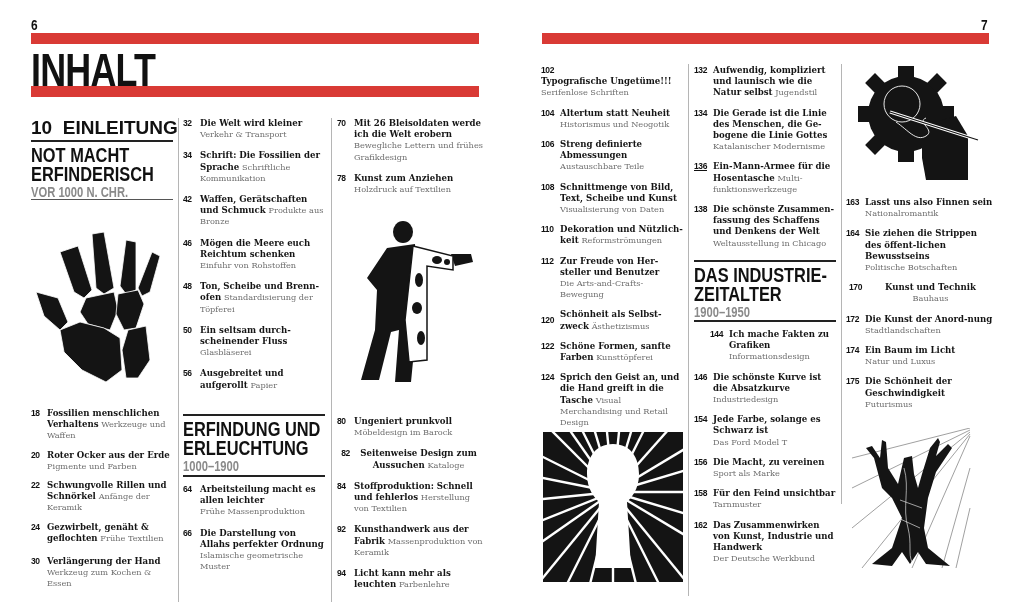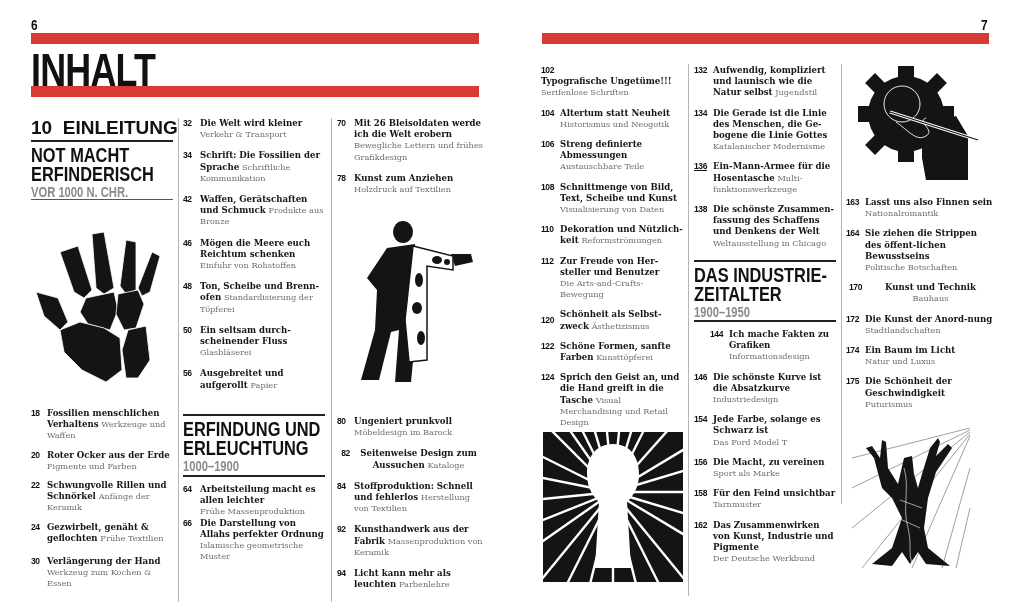--- a/index.html
+++ b/index.html
@@ -116,21 +116,21 @@
 
 <div class="hrule" style="left:183px;top:414px;width:142px;"></div>
 <div class="abs" style="left:183px;top:419px;">
   <div class="section-title">ERFINDUNG UND</div>
   <div class="section-title">ERLEUCHTUNG</div>
   <div class="section-sub" style="margin-top:1px;">1000–1900</div>
 </div>
 <div class="hrule" style="left:183px;top:475px;width:142px;"></div>
 
 <div class="abs" style="left:183px;top:484px;width:144px;">
-  <div class="entry" style="position:relative;justify-content:flex-end;">
+  <div class="entry" style="position:relative;margin-bottom:10px;justify-content:flex-end;">
     <span class="num" style="width:17px;">64</span>
     <span class="txt"><span class="t">Arbeitsteilung macht es allen leichter</span><br><span class="s">Frühe Massenproduktion</span></span>
   </div>
   <div class="entry" style="position:relative;">
     <span class="num" style="width:17px;">66</span>
     <span class="txt"><span class="t">Die Darstellung von Allahs perfekter Ordnung</span><br><span class="s">Islamische geometrische Muster</span></span>
   </div>
 </div>
 
 <div class="abs" style="left:337px;top:118px;width:146px;">
@@ -311,21 +311,21 @@
   <div class="entry" style="position:relative;margin-bottom:9px;">
     <span class="num" style="width:19px;">156</span>
     <span class="txt"><span class="t">Die Macht, zu vereinen</span><br><span class="s">Sport als Marke</span></span>
   </div>
   <div class="entry" style="position:relative;margin-bottom:9px;">
     <span class="num" style="width:19px;">158</span>
     <span class="txt"><span class="t">Für den Feind unsichtbar</span><br><span class="s">Tarnmuster</span></span>
   </div>
   <div class="entry" style="position:relative;">
     <span class="num" style="width:19px;">162</span>
-    <span class="txt"><span class="t">Das Zusammenwirken von Kunst, Industrie und Pigmente</span><br><span class="s">Der Deutsche Werkbund</span></span>
+    <span class="txt"><span class="t">Das Zusammenwirken von Kunst, Industrie und Handwerk</span><br><span class="s">Der Deutsche Werkbund</span></span>
   </div>
 </div>
 
 <svg class="abs" style="left:856px;top:62px;" width="130" height="120" viewBox="0 0 130 120">
   <g fill="#141414">
     <circle cx="50" cy="52" r="38"></circle>
     <rect x="42" y="4" width="16" height="14"></rect>
     <rect x="42" y="86" width="16" height="14"></rect>
     <rect x="2" y="44" width="14" height="16"></rect>
     <rect x="84" y="44" width="14" height="16"></rect>

